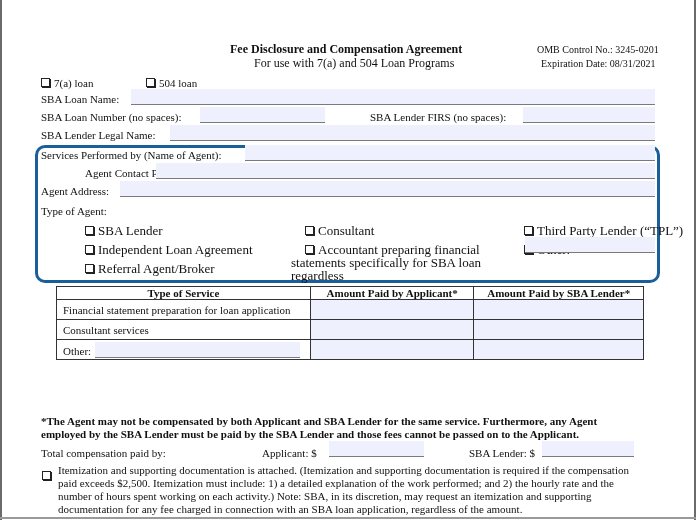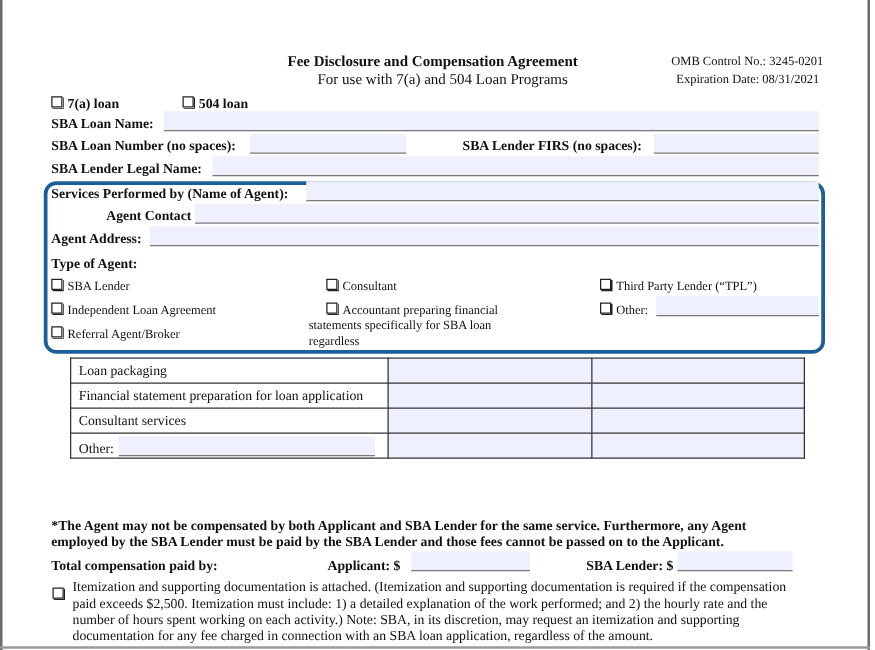--- a/index.html
+++ b/index.html
@@ -8,22 +8,22 @@
     font-family: "Liberation Serif", "DejaVu Serif", serif; color: #111;
     position: relative;
   }
   .page-edge-left { position: absolute; left: 0; top: 0; width: 2px; height: 520px; background: #6b6b6b; }
   .page-edge-right { position: absolute; left: 694px; top: 0; width: 2px; height: 520px; background: #6b6b6b; }
   .page-edge-bottom { position: absolute; left: 0; top: 517px; width: 696px; height: 2px; background: #9a9a9a; }
   .abs { position: absolute; white-space: nowrap; }
   .title { font-size: 12px; font-weight: bold; }
   .subtitle { font-size: 12px; }
   .omb { font-size: 10px; text-align: right; }
-  .lbl { font-size: 11px; font-weight: bold; text-align: center; }
-  .reg { font-size: 10px; }
+  .lbl { font-size: 11px; font-weight: normal; text-align: center; }
+  .reg { font-size: 13px; margin-left: 44px; }
   .field {
     position: absolute; background: #eef1fd; border-bottom: 1px solid #7a7a7a; height: 15px;
   }
   .cb { display: inline-block; width: 7px; height: 7px; border: 1px solid #222; margin-right: 4px; vertical-align: 0px; box-shadow: 1px 1px 0 #222; }
   .agent-box {
     position: absolute; left: 35px; top: 145px; width: 625px; height: 138px;
     border: 3px solid #1b5f9a; border-radius: 10px; box-sizing: border-box;
   }
   table.svc { position: absolute; left: 56px; top: 286px; border-collapse: collapse; width: 588px; }
   table.svc td, table.svc th { border: 1.5px solid #333; font-size: 11px; height: 19px; padding: 0 6px; }
@@ -103,24 +103,24 @@
   <span class="cb"></span><span>Referral Agent/Broker</span>
 </div>
 
 <table class="svc">
   <colgroup>
     <col style="width:254px">
     <col style="width:164px">
     <col style="width:170px">
   </colgroup>
   <tbody>
-  <tr>
-    <td>Loan packaging</td>
-    <td class="amt"></td>
-    <td class="amt"></td>
+      <tr>
+    <th>Type of Service</th>
+    <th>Amount Paid by Applicant*</th>
+    <th>Amount Paid by SBA Lender*</th>
   </tr>
   <tr>
     <td>Financial statement preparation for loan application</td>
     <td class="amt"></td>
     <td class="amt"></td>
   </tr>
   <tr>
     <td>Consultant services</td>
     <td class="amt"></td>
     <td class="amt"></td>

